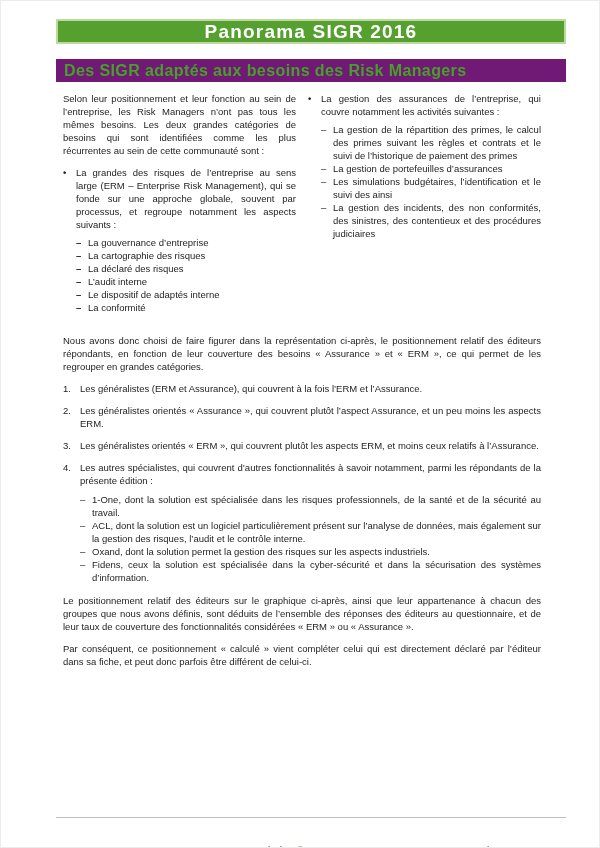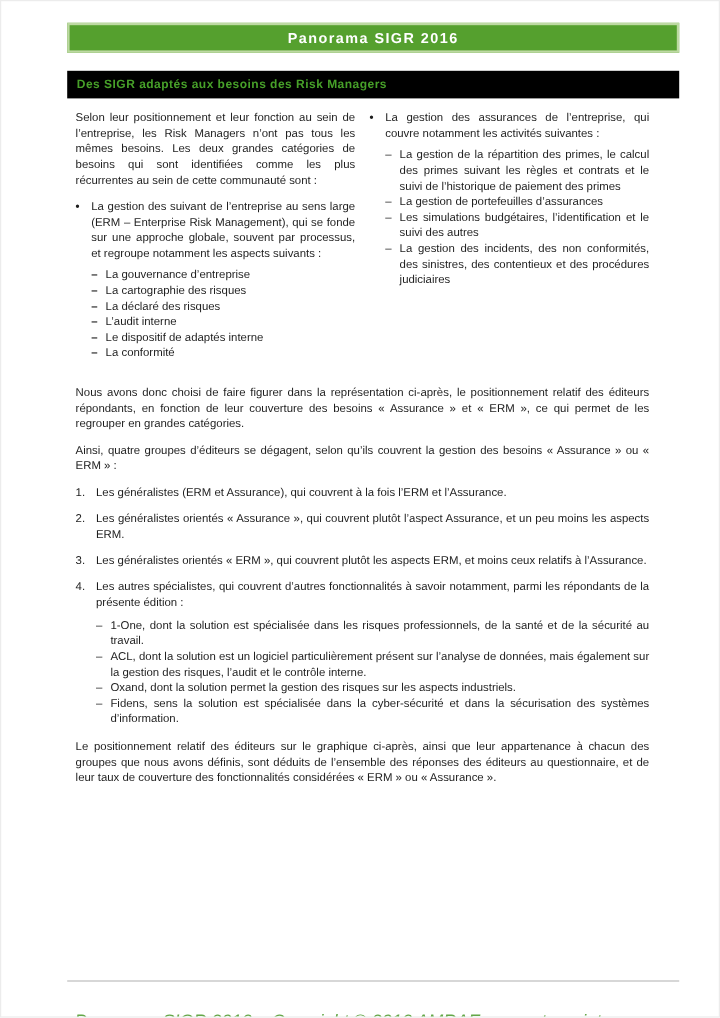--- a/index.html
+++ b/index.html
@@ -5,26 +5,26 @@
   html,body{margin:0;padding:0;}
   body{
     width:600px;height:848px;background:#ffffff;position:relative;
     font-family:"Liberation Sans", sans-serif;color:#1d1d1d;
   }
   .page{position:absolute;inset:0;background:#fff;border:1px solid #ececec;box-sizing:border-box;overflow:hidden;}
   .banner{
     position:absolute;left:55px;top:18px;width:510px;height:25px;box-sizing:border-box;
     background:#55a02e;border:2px solid #bdd9a2;
     display:flex;align-items:center;justify-content:center;
-    color:#ffffff;font-weight:bold;font-size:12px;letter-spacing:1.2px;
+    color:#ffffff;font-weight:bold;font-size:19px;letter-spacing:1.2px;
   }
   .section-bar{
     position:absolute;left:55px;top:58px;width:510px;height:23px;box-sizing:border-box;
-    background:#000000;display:flex;align-items:center;padding-left:8px;
-    color:#47a029;font-weight:bold;font-size:10px;letter-spacing:0.4px;
+    background:#701a75;display:flex;align-items:center;padding-left:8px;
+    color:#47a029;font-weight:bold;font-size:16px;letter-spacing:0.4px;
   }
   .content{
     position:absolute;left:62px;top:91px;width:478px;
     font-size:9.5px;line-height:13px;text-align:justify;
   }
   .cols{display:flex;gap:12px;}
   .col{flex:1;min-width:0;}
   p.par{margin:0 0 9px 0;}
   .b{font-weight:normal;}
   .bullet-row{display:flex;margin:0 0 5px 0;}
@@ -62,21 +62,21 @@
     <span>Des SIGR adaptés aux besoins des Risk Managers</span>
   </div>
 
   <div class="content">
 
     <div class="cols">
       <div class="col">
         <p class="par"><span>Selon leur positionnement et leur fonction au sein de l’entreprise, les Risk Managers n’ont pas tous les mêmes besoins. Les deux grandes catégories de besoins qui sont identifiées comme les plus récurrentes au sein de cette communauté sont :</span></p>
         <div class="bullet-row">
           <span class="marker">•</span>
-          <span class="btxt"><span class="b">La gestion des suivant de l’entreprise</span><span> au sens large (</span><span class="b">ERM – Enterprise Risk Management</span><span>), qui se fonde sur une approche globale, souvent par processus, et regroupe notamment les aspects suivants :</span></span>
+          <span class="btxt"><span class="b">La grandes des risques de l’entreprise</span><span> au sens large (</span><span class="b">ERM – Enterprise Risk Management</span><span>), qui se fonde sur une approche globale, souvent par processus, et regroupe notamment les aspects suivants :</span></span>
         </div>
         <div class="sublist bold-list">
           <div class="sub-row">
             <span class="marker">–</span>
             <span class="stxt"><span class="b">La gouvernance d’entreprise</span></span>
           </div>
           <div class="sub-row">
             <span class="marker">–</span>
             <span class="stxt"><span class="b">La cartographie des risques</span></span>
           </div>
@@ -108,34 +108,33 @@
           <div class="sub-row">
             <span class="marker b">–</span>
             <span class="stxt"><span class="b">La gestion de la répartition des primes</span><span>, le calcul des primes suivant les règles et contrats et le suivi de l’historique de paiement des primes</span></span>
           </div>
           <div class="sub-row">
             <span class="marker b">–</span>
             <span class="stxt"><span class="b">La gestion de portefeuilles d’assurances</span></span>
           </div>
           <div class="sub-row">
             <span class="marker b">–</span>
-            <span class="stxt"><span class="b">Les simulations budgétaires, l’identification et le suivi des autres</span></span>
+            <span class="stxt"><span class="b">Les simulations budgétaires, l’identification et le suivi des ainsi</span></span>
           </div>
           <div class="sub-row">
             <span class="marker b">–</span>
             <span class="stxt"><span class="b">La gestion des incidents, des non conformités, des sinistres, des contentieux et des procédures judiciaires</span></span>
           </div>
         </div>
       </div>
     </div>
 
     <div class="gap-lg"></div>
 
     <p class="par"><span>Nous avons donc choisi de faire figurer dans la représentation ci-après, le positionnement relatif des éditeurs répondants, en fonction de leur couverture des besoins « Assurance » et « ERM », ce qui permet de les regrouper en grandes catégories.</span></p>
-    <p class="par"><span>Ainsi, </span><span class="b">quatre groupes d’éditeurs se dégagent, selon qu’ils couvrent la gestion des besoins « Assurance » ou « ERM » :</span></p>
 
     <div class="numlist">
       <div class="num-row">
         <span class="num">1.</span>
         <span class="ntxt"><span class="b">Les généralistes</span><span> (ERM et Assurance), qui couvrent à la fois l’ERM et l’Assurance.</span></span>
       </div>
       <div class="num-row">
         <span class="num">2.</span>
         <span class="ntxt"><span class="b">Les généralistes orientés « Assurance »</span><span>, qui couvrent plutôt l’aspect Assurance, et un peu moins les aspects ERM.</span></span>
       </div>
@@ -157,25 +156,26 @@
       <div class="sub-row">
         <span class="marker">–</span>
         <span class="stxt"><span>ACL, dont la solution est un </span><span class="b">logiciel particulièrement présent sur l’analyse de données</span><span>, mais également sur la gestion des risques, l’audit et le contrôle interne.</span></span>
       </div>
       <div class="sub-row">
         <span class="marker">–</span>
         <span class="stxt"><span>Oxand, dont la solution permet </span><span class="b">la gestion des risques sur les aspects industriels.</span></span>
       </div>
       <div class="sub-row">
         <span class="marker">–</span>
-        <span class="stxt"><span>Fidens, sens la solution est spécialisée dans la </span><span class="b">cyber-sécurité et dans la sécurisation des systèmes d’information.</span></span>
+        <span class="stxt"><span>Fidens, ceux la solution est spécialisée dans la </span><span class="b">cyber-sécurité et dans la sécurisation des systèmes d’information.</span></span>
       </div>
     </div>
 
     <p class="par"><span>Le positionnement relatif des éditeurs sur le graphique ci-après, ainsi que leur appartenance à chacun des groupes que nous avons définis, sont déduits de l’ensemble des réponses des éditeurs au questionnaire, et de leur taux de couverture des fonctionnalités considérées « ERM » ou « Assurance ».</span></p>
+    <p class="par"><span>Par conséquent, ce positionnement « calculé » vient compléter celui qui est directement déclaré par l’éditeur dans sa fiche, et peut donc parfois être différent de celui-ci.</span></p>
 
   </div>
 
   <div class="footer">
     <span class="copy">Panorama SIGR 2016 – Copyright © 2016 AMRAE, en partenariat avec EY</span>
     <span class="pageno">21 / 77</span>
   </div>
 
 </div>
 

